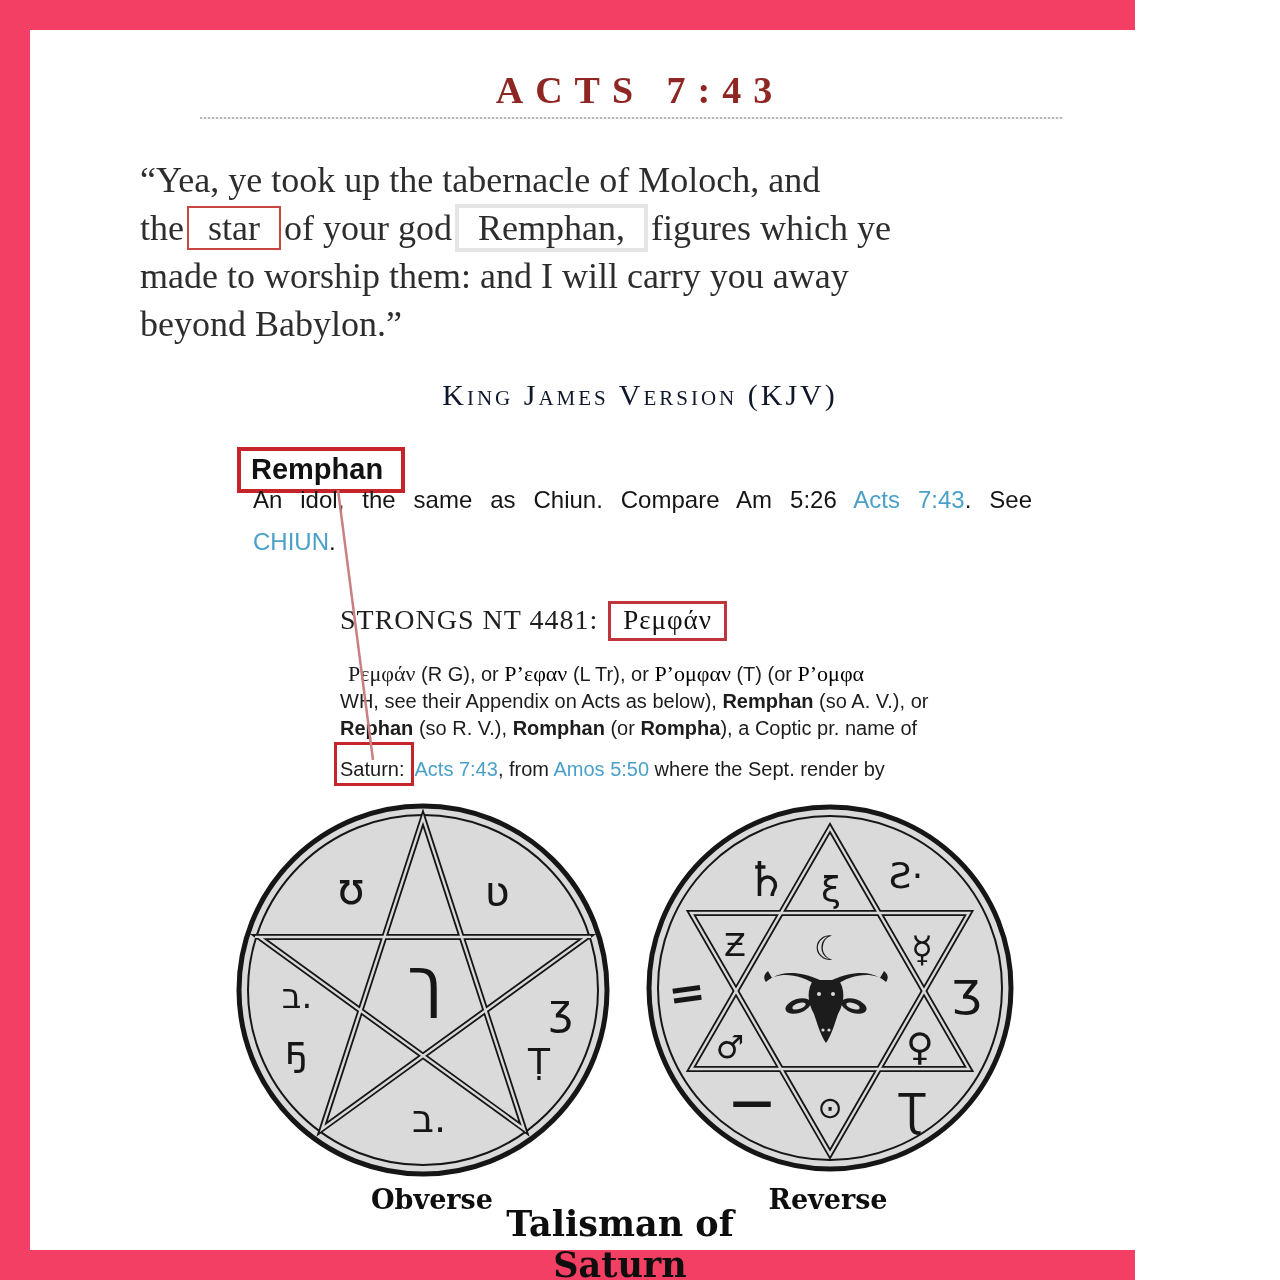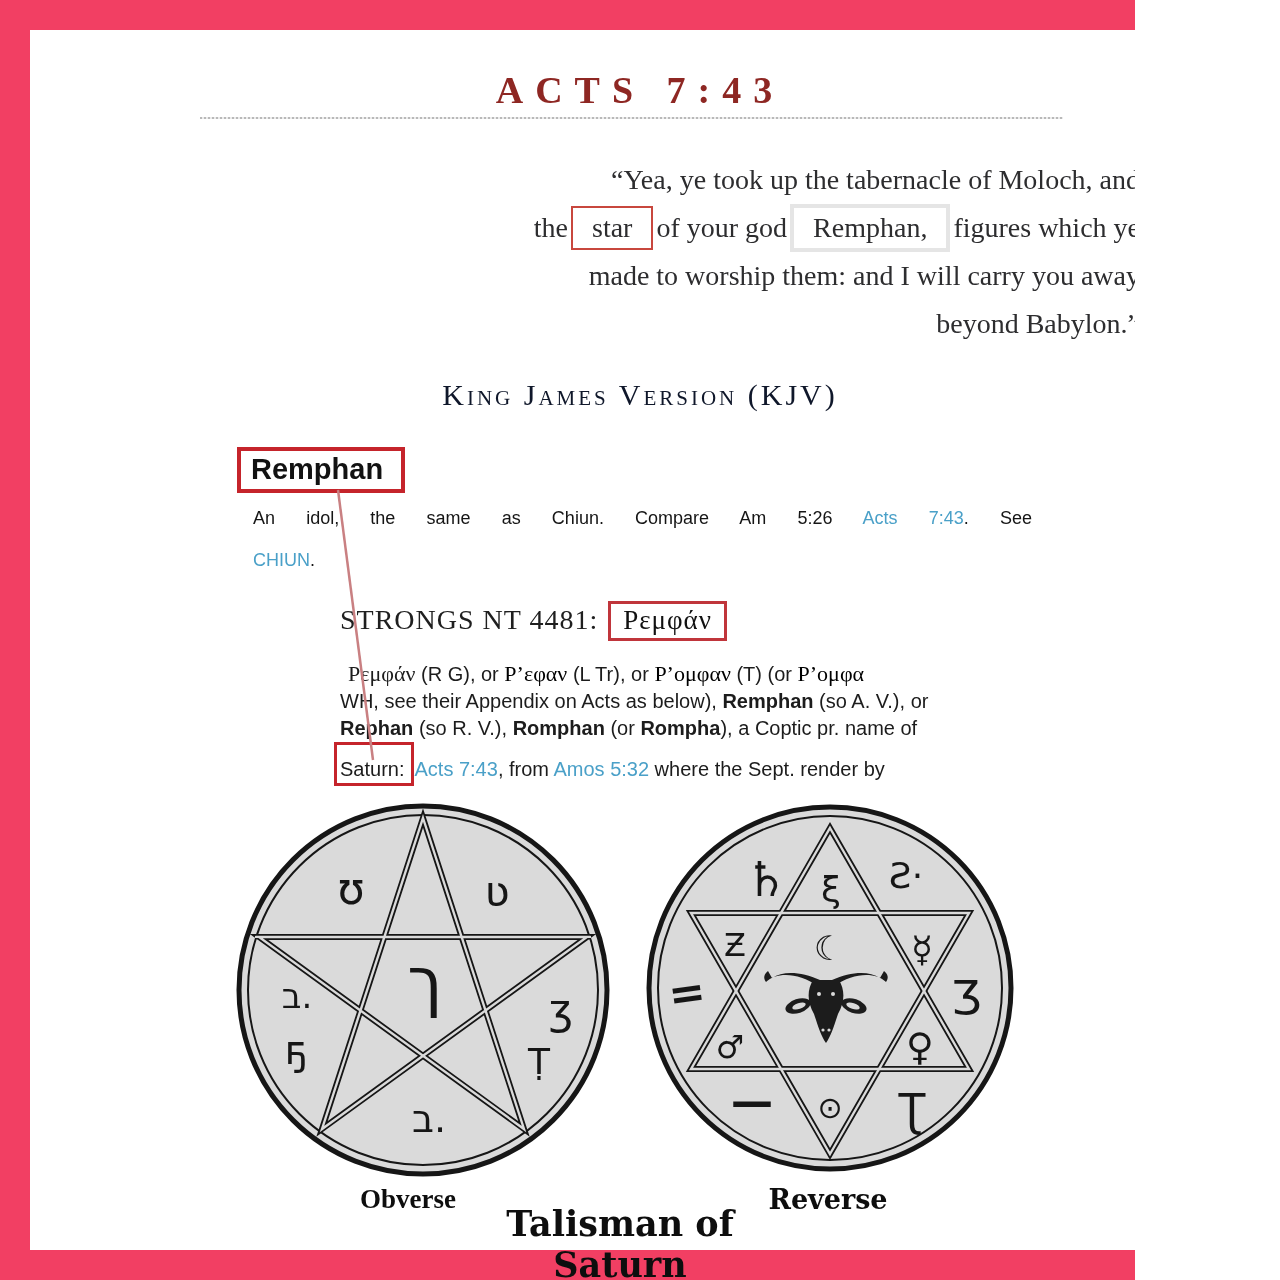--- a/index.html
+++ b/index.html
@@ -7,54 +7,54 @@
         font-family:"Liberation Sans",sans-serif;}
   .sheet{position:absolute;left:30px;top:30px;width:1220px;height:1220px;background:#ffffff;}
   .abs{position:absolute;}
 
   .title{left:30px;top:68px;width:1220px;text-align:center;
          font-family:"Liberation Serif",serif;font-weight:600;font-size:38px;
          letter-spacing:12px;color:#8e2723;}
   .title-rule{left:200px;top:117px;width:863px;height:2px;
               background:repeating-linear-gradient(90deg,#b9b9b9 0 2px,#ececec 2px 4px);}
 
-  .verse{left:140px;top:156px;width:1000px;text-align:right;
-         font-family:"Liberation Serif",serif;font-size:28px;line-height:48px;color:#2d2d2f;}
+  .verse{left:140px;top:156px;width:1000px;text-align:left;
+         font-family:"Liberation Serif",serif;font-size:36px;line-height:48px;color:#2d2d2f;}
   .verse .vline{white-space:nowrap;}
   .hl{display:inline-block;line-height:40px;padding:0 19px;margin:0 3px;}
   .hl.thin{border:2px solid #c8473e;}
   .hl.thick{border:4px solid #e5e5e5;}
 
   .kjv{left:30px;top:378px;width:1220px;text-align:center;
        font-family:"Liberation Serif",serif;font-variant:small-caps;
        font-size:30px;letter-spacing:3px;color:#0f172a;}
 
   .headword{left:237px;top:447px;border:4px solid #c5242b;padding:2px 18px 3px 10px;
             font-size:29px;font-weight:bold;color:#121212;background:#fff;}
 
-  .definition{left:253px;top:497px;width:779px;font-size:18px;line-height:42px;color:#151515;}
+  .definition{left:253px;top:479px;width:779px;font-size:24px;line-height:42px;color:#151515;}
   .def-l1{text-align:justify;text-align-last:justify;}
   a.link{color:#4aa0c8;text-decoration:none;cursor:pointer;}
 
   .strongs{left:340px;top:601px;font-family:"Liberation Serif",serif;font-size:28px;
            color:#1f1f1f;letter-spacing:1px;}
   .greek-box{display:inline-block;border:3px solid #c0353b;padding:1px 12px 2px 12px;
              margin-left:10px;font-size:27px;color:#111;}
 
   .lexicon{left:340px;top:660px;width:608px;font-size:20px;line-height:27px;color:#1c1c1c;}
   .lexicon .lex-line{white-space:nowrap;}
   .gk{font-family:"Liberation Serif",serif;font-size:22px;}
   .gk.brown{color:#000000;}
   .b{font-weight:bold;}
   .saturn-box{display:inline-block;border:3px solid #c5242b;padding:12px 7px 2px 3px;
               margin-left:-6px;line-height:24px;}
 
   .fig-label{font-family:"DejaVu Serif",serif;font-weight:bold;color:#0e0e0e;
              text-align:center;}
-  .lbl-obverse{left:323px;top:1184px;width:170px;font-size:27px;font-family:Liberation Serif, serif;}
+  .lbl-obverse{left:347px;top:1184px;width:170px;font-size:27px;}
   .lbl-reverse{left:743px;top:1184px;width:170px;font-size:27px;}
   .lbl-caption{left:470px;top:1203px;width:300px;font-size:35px;}
 
   svg text{font-family:"DejaVu Sans",sans-serif;fill:#161616;text-anchor:middle;}
 </style>
 </head>
 <body>
 
 <div class="page">
   <div class="sheet"></div>
@@ -88,21 +88,21 @@
     <div class="lex-line" style="padding-left:8px;">
       <span class="gk">Ρεμφάν</span><span> (R G), or </span><span class="gk brown">Ρ’εφαν</span><span> (L Tr), or </span><span class="gk brown">Ρ’ομφαν</span><span> (T) (or </span><span class="gk brown">Ρ’ομφα</span>
     </div>
     <div class="lex-line">
       <span>WH, see their Appendix on Acts as below), </span><span class="b">Remphan</span><span> (so A. V.), or</span>
     </div>
     <div class="lex-line">
       <span class="b">Rephan</span><span> (so R. V.), </span><span class="b">Romphan</span><span> (or </span><span class="b">Rompha</span><span>), a Coptic pr. name of</span>
     </div>
     <div class="lex-line">
-      <span class="saturn-box">Saturn:</span><a class="link">Acts 7:43</a><span>, from </span><a class="link">Amos 5:32</a><span> where the Sept. render by</span>
+      <span class="saturn-box">Saturn:</span><a class="link">Acts 7:43</a><span>, from </span><a class="link">Amos 5:50</a><span> where the Sept. render by</span>
     </div>
   </div>
 
   <svg class="abs" style="left:328px;top:486px;" width="60" height="285">
     <line x1="10" y1="4" x2="45" y2="274" stroke="#c98082" stroke-width="2.5"></line>
   </svg>
 
   <svg class="abs" style="left:233px;top:800px;" width="380" height="380" viewBox="-190 -190 380 380">
     <circle r="184" fill="#dadada" stroke="#161616" stroke-width="5"></circle>
     <circle r="175" fill="none" stroke="#161616" stroke-width="2"></circle>

